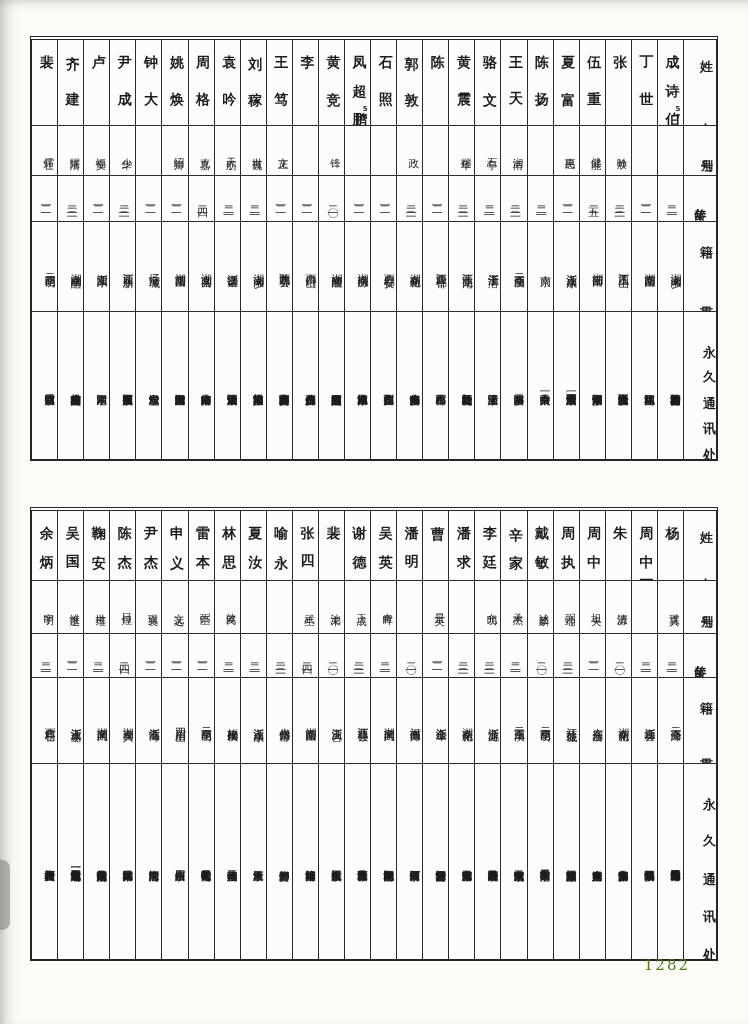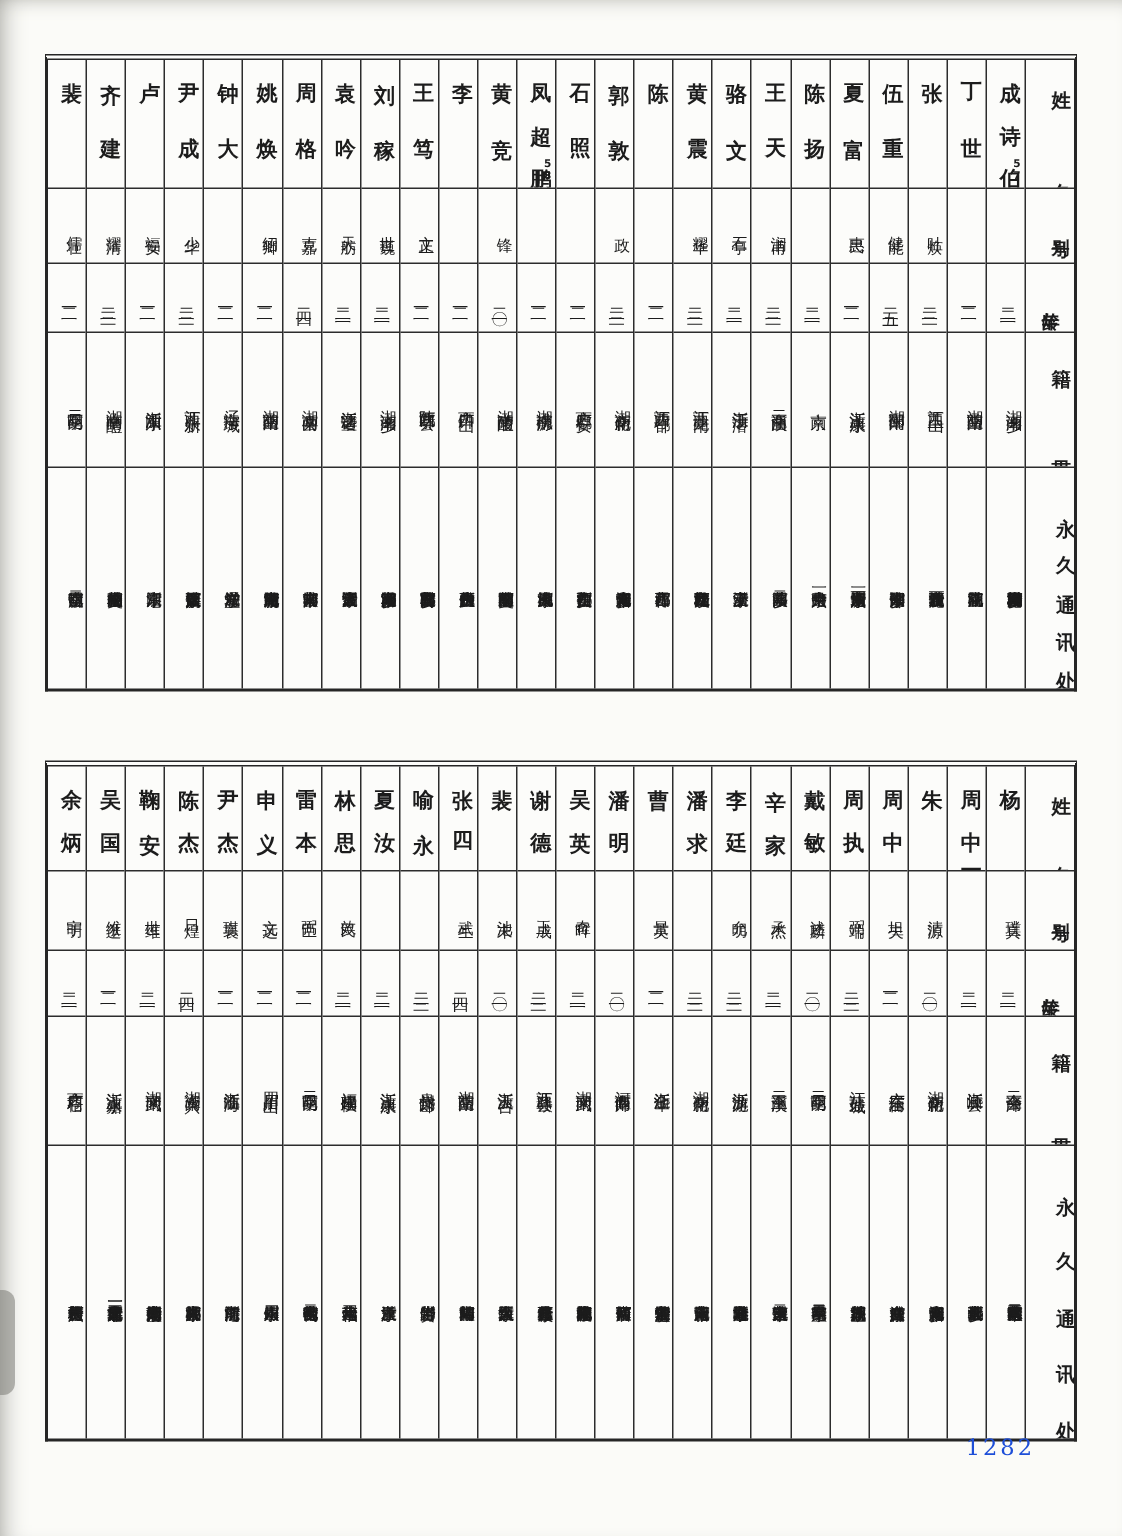--- a/index.html
+++ b/index.html
@@ -69,21 +69,21 @@
   .header-col .c-name .txt,.header-col .c-native .txt,.header-col .c-addr .txt{
     height:100%;text-align:justify;text-align-last:justify;
   }
   .header-col .c-name .txt{padding:6px 0;height:calc(100% - 12px);}
   .header-col .c-native .txt{padding:10px 0;height:calc(100% - 20px);}
   .header-col .c-addr{font-size:13px;}
   .header-col .c-addr .txt{padding:18px 0;height:calc(100% - 36px);}
   .page-number{
     position:absolute;right:58px;top:956px;
     font-family:"DejaVu Serif",serif;
-    font-size:15px;letter-spacing:2px;color:#1d4ed8;
+    font-size:15px;letter-spacing:2px;color:#4d7c0f;
   }
   .smudge{
     position:absolute;left:0;top:860px;width:10px;height:70px;
     background:#7b7b76;border-radius:0 8px 8px 0;opacity:.55;
   }
 </style>
 </head>
 <body>
 
 <div class="page">

